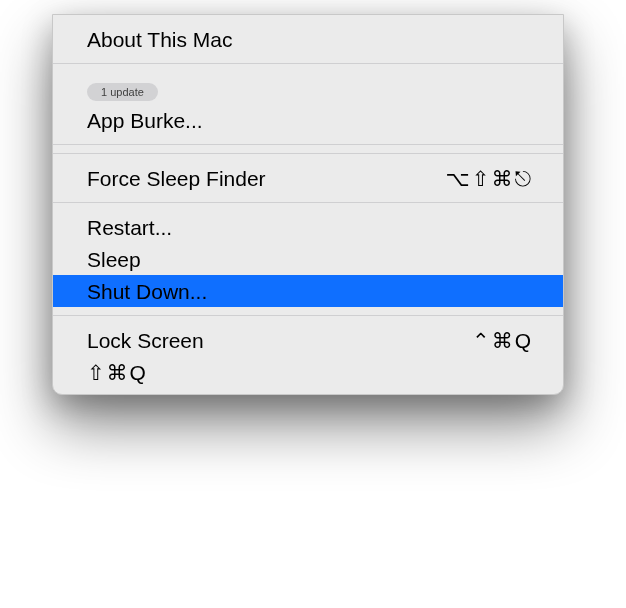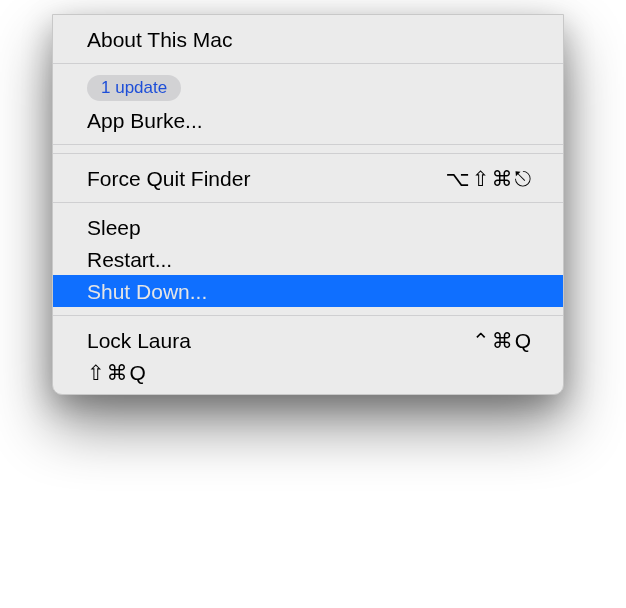--- a/index.html
+++ b/index.html
@@ -32,34 +32,34 @@
       align-items: flex-end;
       justify-content: space-between;
       padding: 3px 30px 3px 34px;
       font-size: 21px;
       color: #000000;
       cursor: default;
       height: 32px;
     }
     .menu-item.highlighted {
       background: #0f6fff;
-      color: #e5e5e5;
+      color: #000000;
     }
     .menu-item .label {
       white-space: nowrap;
     }
     .menu-item .right {
       display: flex;
       align-items: center;
       gap: 6px;
     }
     .badge {
       background: #d2d2d4;
-      color: #1d4ed8;
-      font-size: 17px;
+      color: #404040;
+      font-size: 11px;
       padding: 3px 14px;
       border-radius: 14px;
       font-weight: 400;
     }
     .shortcut {
       font-size: 21px;
       letter-spacing: 2px;
       color: #000000;
       font-weight: 400;
     }
@@ -93,44 +93,44 @@
   <div class="menu-item">
     <span class="label">App Burke...</span>
   </div>
 
   <div class="separator"></div>
 
 
   <div class="separator"></div>
 
   <div class="menu-item">
-    <span class="label">Force Quit Finder</span>
+    <span class="label">Force Sleep Finder</span>
     <span class="right">
       <span class="shortcut">⌥⇧⌘⎋</span>
     </span>
   </div>
 
   <div class="separator"></div>
 
   <div class="menu-item">
-    <span class="label">Sleep</span>
+    <span class="label">Restart...</span>
   </div>
 
   <div class="menu-item">
-    <span class="label">Restart...</span>
+    <span class="label">Sleep</span>
   </div>
 
   <div class="menu-item highlighted">
     <span class="label">Shut Down...</span>
   </div>
 
   <div class="separator"></div>
 
   <div class="menu-item">
-    <span class="label">Lock Laura</span>
+    <span class="label">Lock Screen</span>
     <span class="right">
       <span class="shortcut">⌃⌘Q</span>
     </span>
   </div>
 
   <div class="menu-item">
     <span class="right">
       <span class="shortcut">⇧⌘Q</span>
     </span>
   </div>

